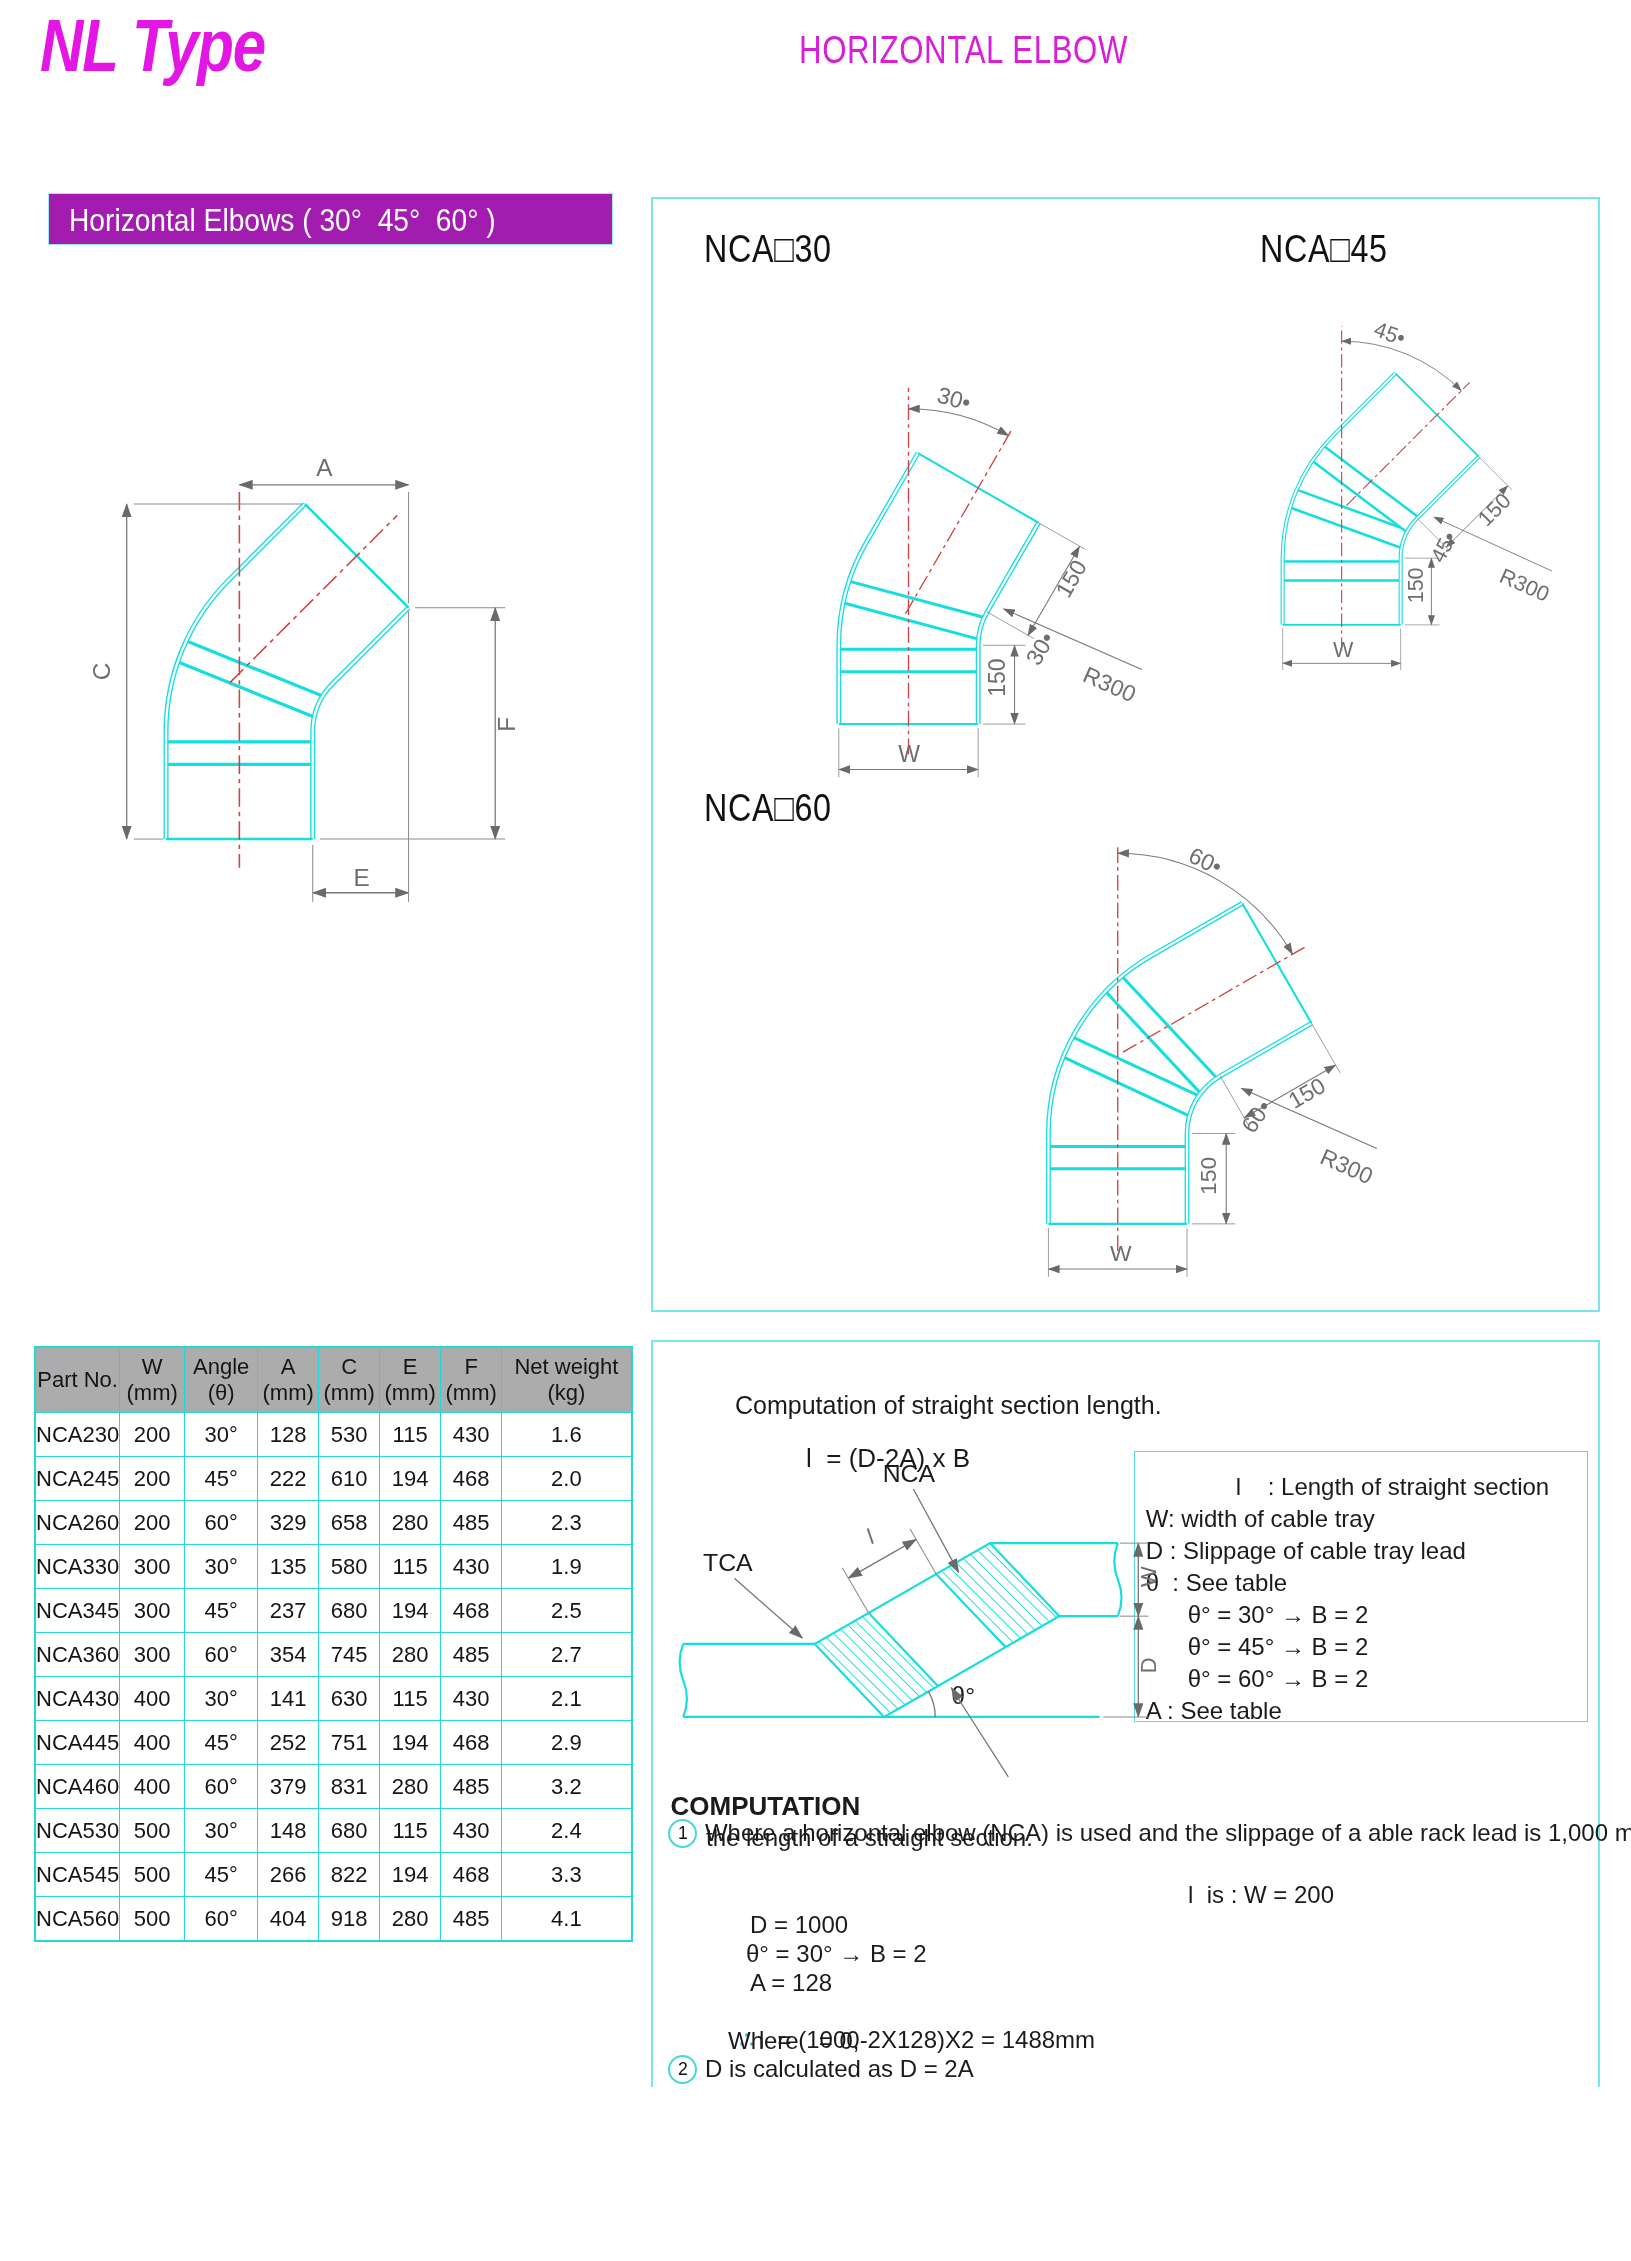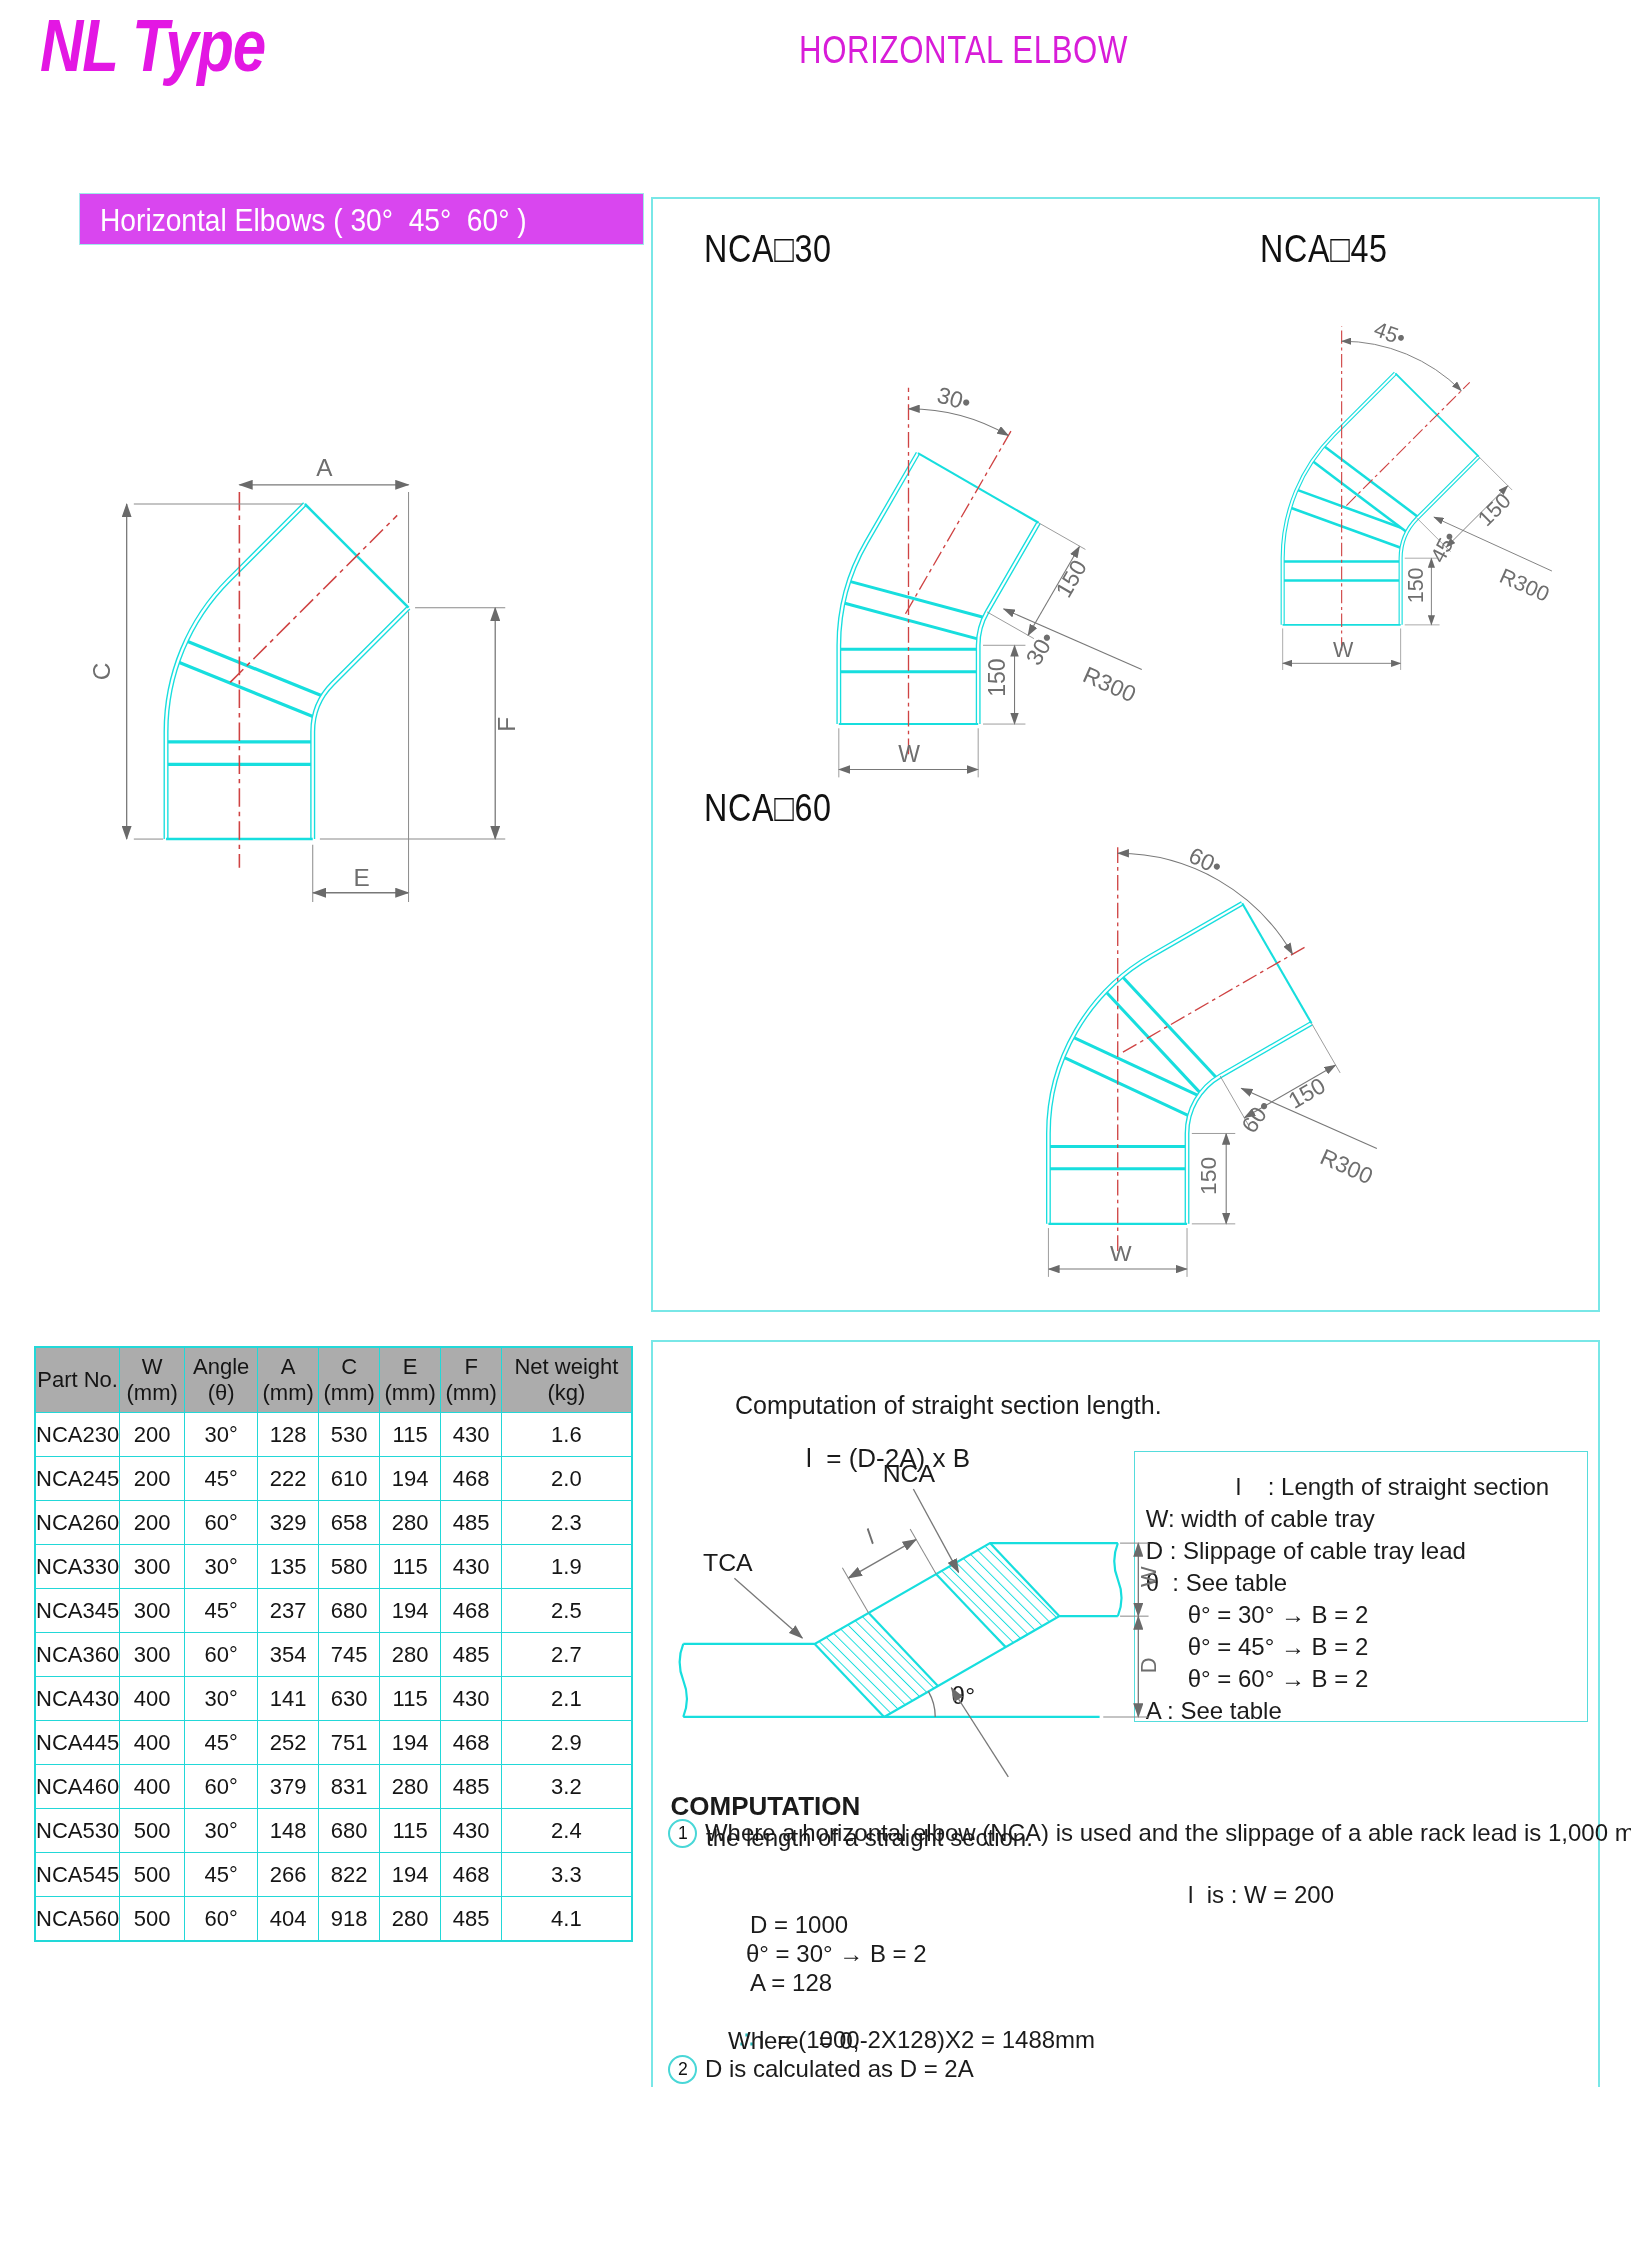--- a/index.html
+++ b/index.html
@@ -5,22 +5,22 @@
   html,body{margin:0;padding:0;background:#fff;}
   #page{position:relative;width:1632px;height:2087px;background:#fff;overflow:hidden;
         font-family:"Liberation Sans",sans-serif;color:#1b1b1b;}
   .abs{position:absolute;}
   .pre{white-space:pre;}
 
   .nl-title{position:absolute;left:40px;top:1.5px;font-size:75px;font-weight:bold;font-style:italic;
             color:#e317e3;transform:scaleX(.80);transform-origin:left top;letter-spacing:-1.5px;}
   .h-elbow{position:absolute;left:799px;top:29px;font-size:38px;color:#d81cd8;
            transform:scaleX(.82);transform-origin:left top;letter-spacing:0.8px;}
-  .banner{position:absolute;left:48px;top:193px;width:563px;height:50px;background:#d946ef;
-          border:1.5px solid #9feaea;margin-left:31px;}
+  .banner{position:absolute;left:48px;top:193px;width:563px;height:50px;background:#a21caf;
+          border:1.5px solid #9feaea;}
   .banner span{display:block;margin:7.6px 0 0 20px;font-size:32px;color:#fff;
                transform:scaleX(.88);transform-origin:left top;}
 
   .bigbox{position:absolute;left:651px;top:197px;width:945px;height:1111px;border:2.3px solid #79e7e7;}
   .compbox{position:absolute;left:651px;top:1340px;width:945px;height:878px;border:2.3px solid #79e7e7;}
   .dlabel{position:absolute;font-size:38px;color:#111;transform:scaleX(.85);transform-origin:left top;
           letter-spacing:0.8px;}
 
   
   svg text{font-family:"Liberation Sans",sans-serif;}

